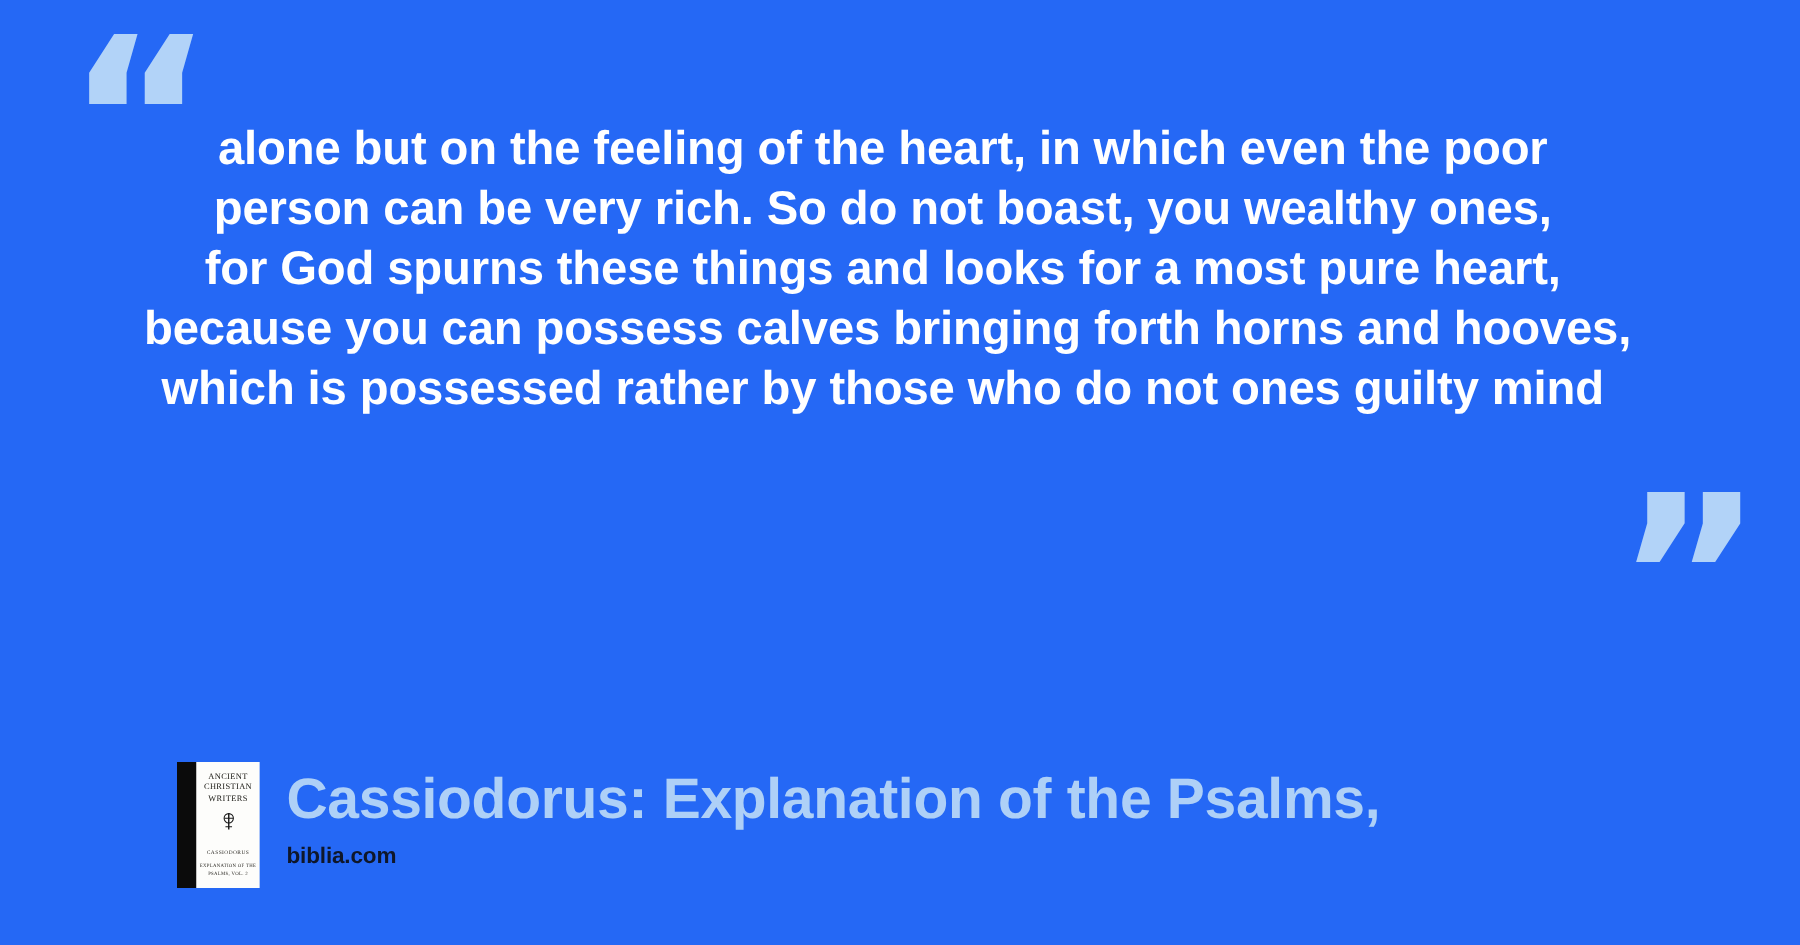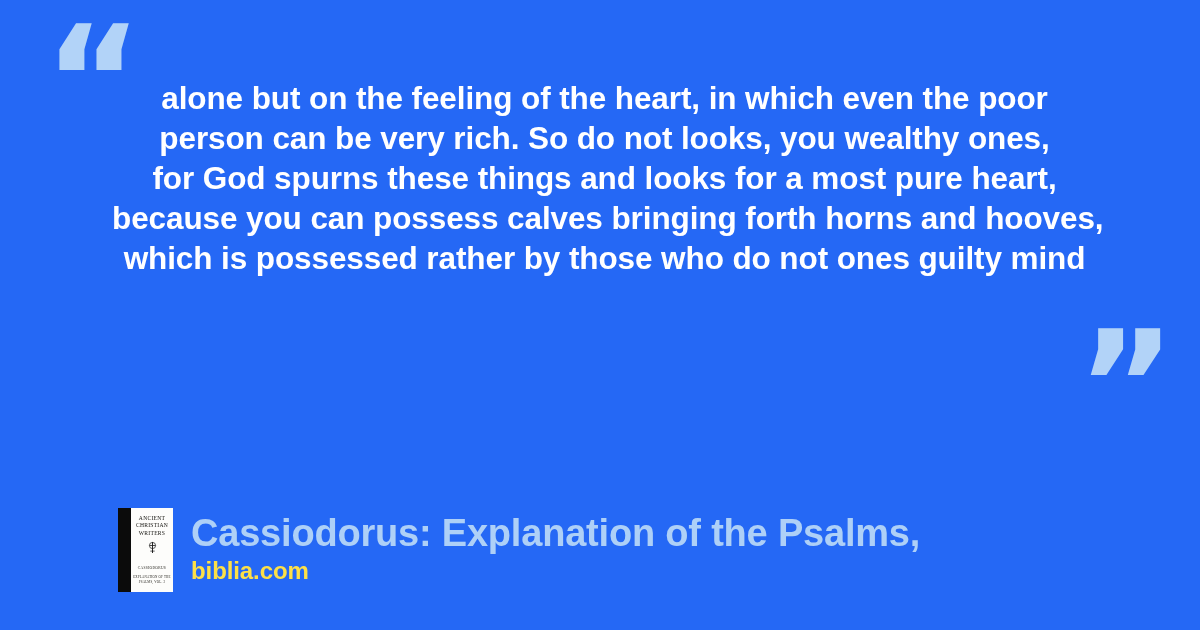--- a/index.html
+++ b/index.html
@@ -38,21 +38,21 @@
   }
   .quote-close {
     left: 1077px;
     top: 311px;
     font-size: 150px;
   }
 
   
   .quote-block {
     position: absolute;
-    left: 112px;
+    left: 96px;
     top: 78px;
     width: 985px;
     text-align: center;
   }
   .quote-line {
     color: #ffffff;
     font-size: 31.5px;
     font-weight: 700;
     line-height: 40px;
     letter-spacing: -0.1px;
@@ -144,39 +144,39 @@
   }
   .source-title {
     color: #aed0f7;
     font-size: 38px;
     font-weight: 700;
     line-height: 46px;
     letter-spacing: -0.2px;
     white-space: nowrap;
   }
   .source-site {
-    color: #fde047;
-    font-size: 24px;
+    color: #0f172a;
+    font-size: 15px;
     font-weight: 700;
     line-height: 28px;
     letter-spacing: -0.1px;
     margin-top: 1px;
     white-space: nowrap;
   }
 </style>
 </head>
 <body>
 
 <div class="card">
 
   <span class="quote-mark quote-open">“</span>
 
   <div class="quote-block">
     <div class="quote-line">alone but on the feeling of the heart, in which even the poor</div>
-    <div class="quote-line">person can be very rich. So do not looks, you wealthy ones,</div>
+    <div class="quote-line">person can be very rich. So do not boast, you wealthy ones,</div>
     <div class="quote-line">for God spurns these things and looks for a most pure heart,</div>
     <div class="quote-line">because you can possess calves bringing forth horns and hooves,</div>
     <div class="quote-line">which is possessed rather by those who do not ones guilty mind</div>
   </div>
 
   <span class="quote-mark quote-close">”</span>
 
   <div class="footer">
 
     <div class="book-cover">

